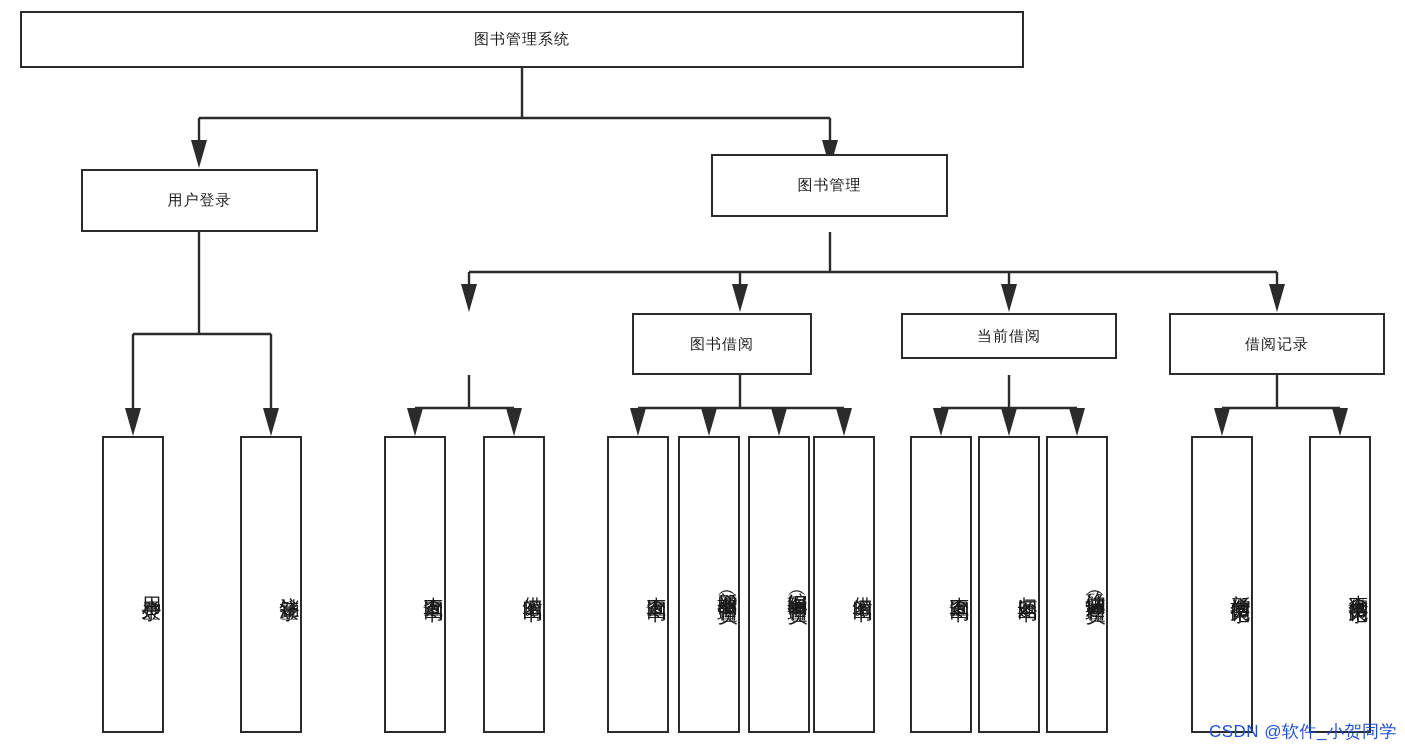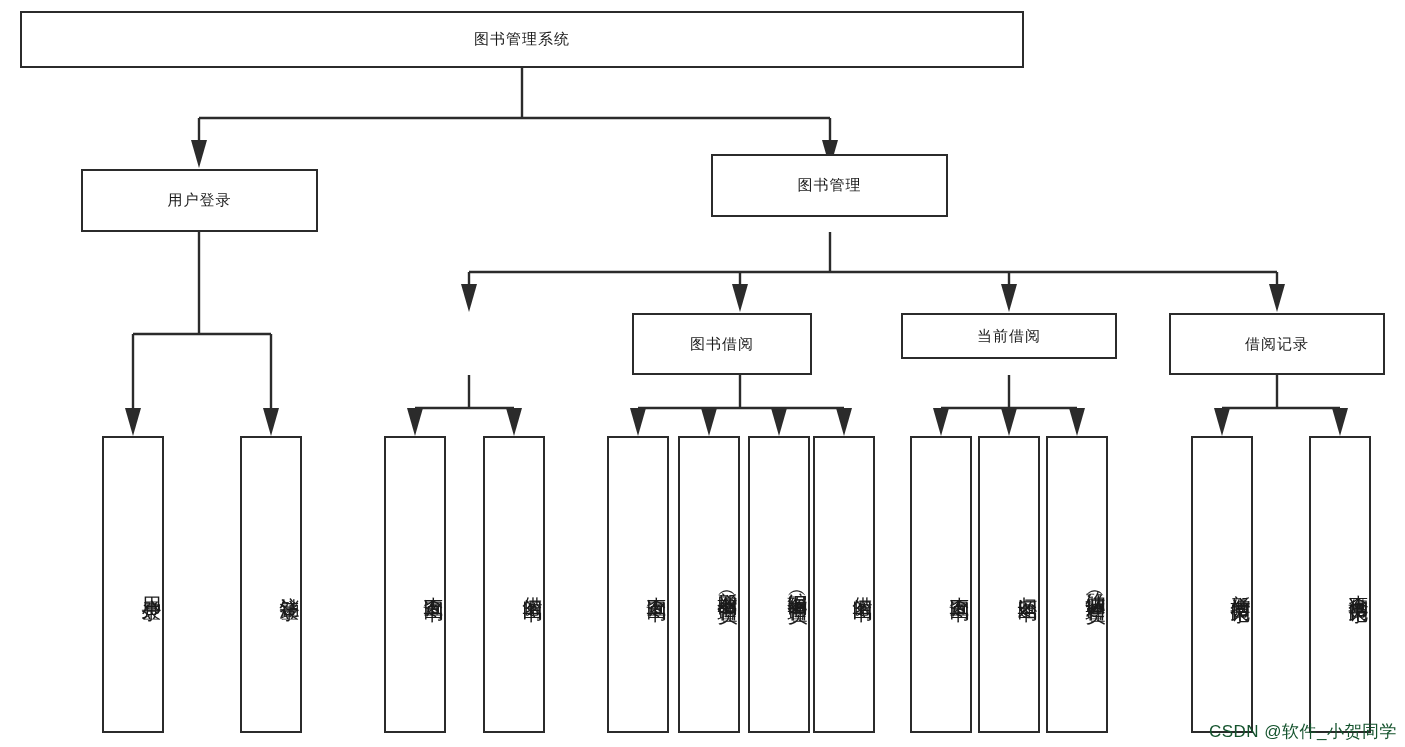--- a/index.html
+++ b/index.html
@@ -68,21 +68,21 @@
     stroke-linecap: butt;
   }
   .arrowhead {
     fill: #2b2b2b;
   }
   #watermark {
     position: absolute;
     right: 8px;
     bottom: 4px;
     font-size: 17px;
-    color: #14532d;
+    color: #1d4ed8;
     z-index: 3;
     white-space: nowrap;
     letter-spacing: 0.5px;
   }
 </style>
 </head>
 <body>
 
 <div id="canvas">
 

